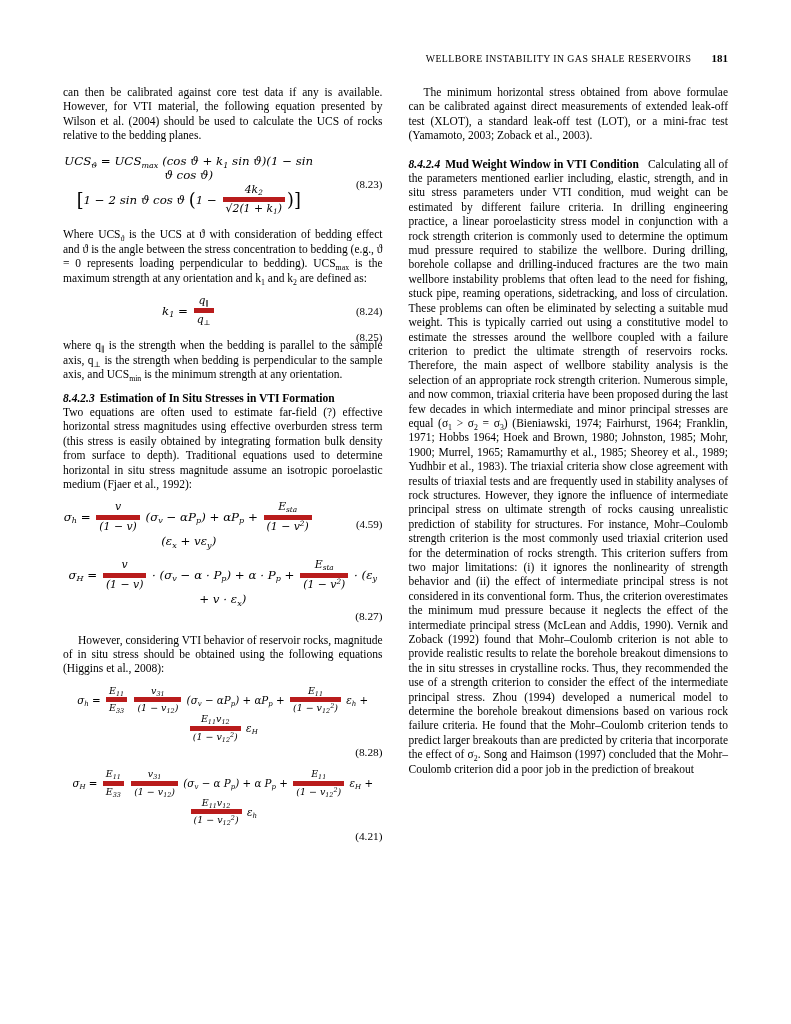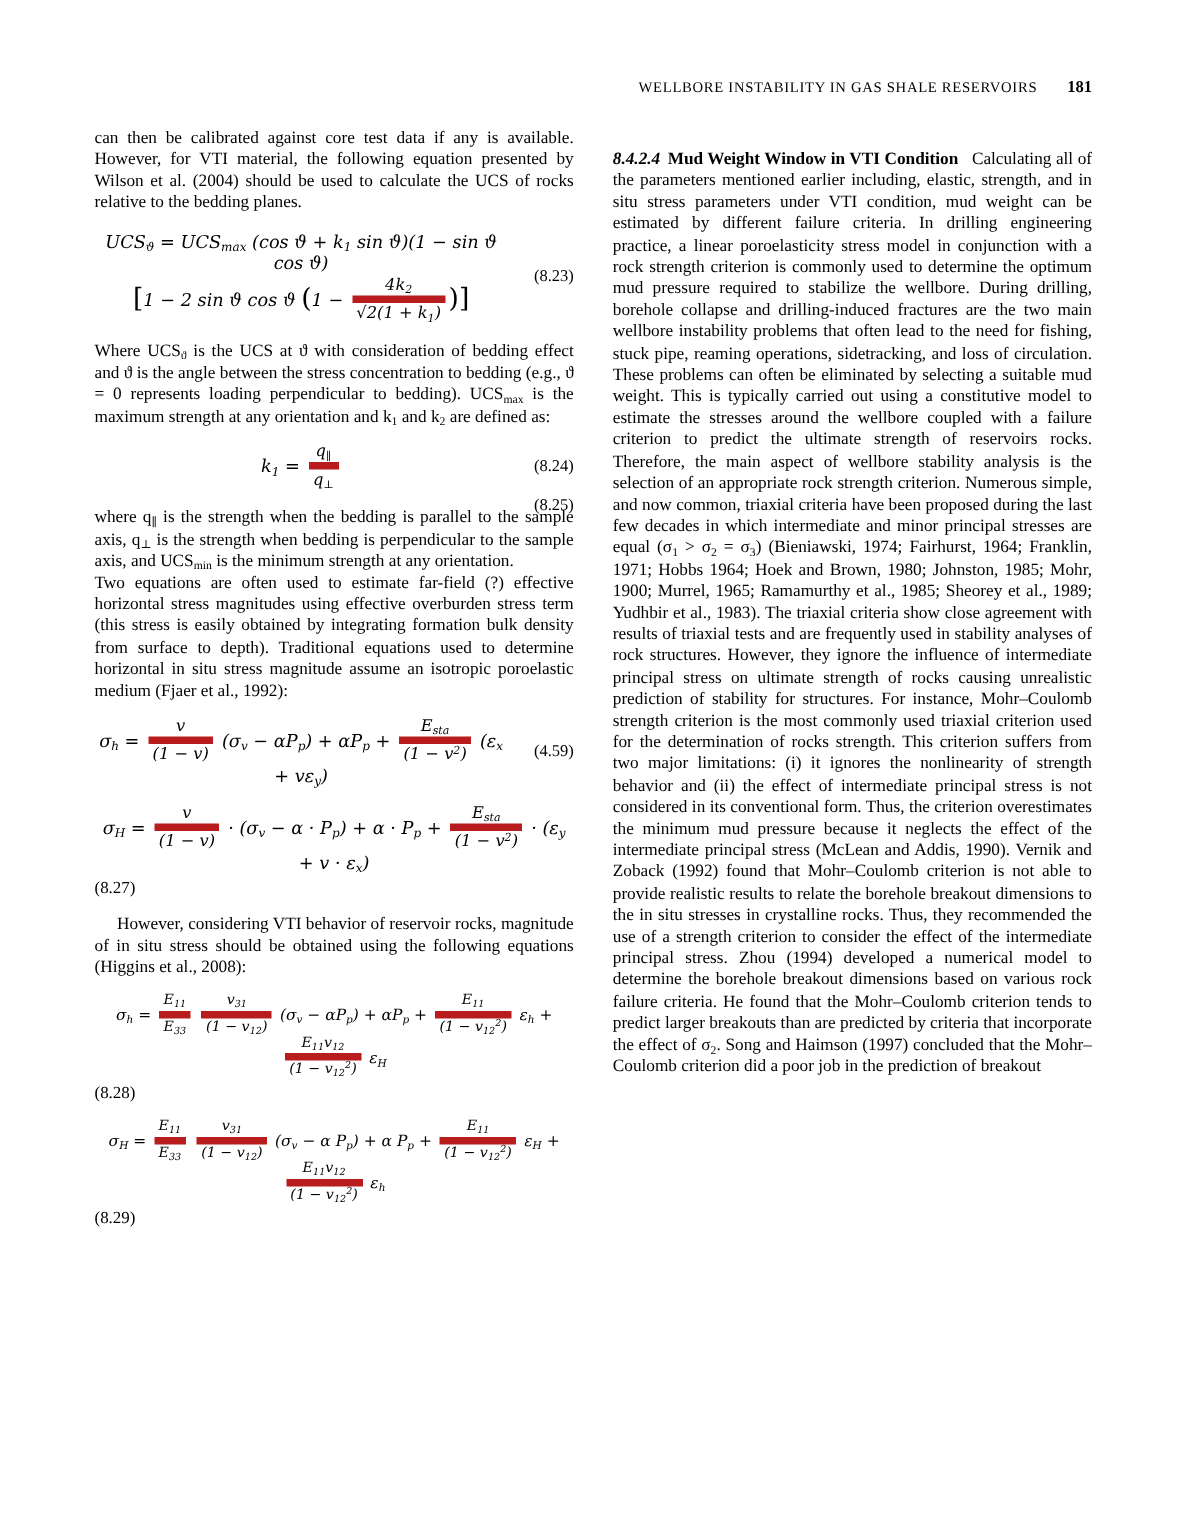--- a/index.html
+++ b/index.html
@@ -15,25 +15,25 @@
   p { margin: 0; }
   .indent { text-indent: 15px; }
   .heading { margin-top: 9px; }
   .heading-runin { margin-top: 14px; }
   .h-num { font-weight: 700; font-style: italic; margin-right: 5px; }
   .h-title { font-weight: 700; margin-right: 6px; }
 
   
   .equation { position: relative; margin: 10px 0; font-family: "DejaVu Serif", serif; font-style: italic; font-size: 11.8px; line-height: 1.25; }
   .equation.eq-small { font-size: 10.3px; }
-  .eq-body { margin-right: 44px; }
+  .eq-body { margin-right: 68px; }
   .eq-body.full { margin-right: 0; }
   .eq-line { text-align: center; padding: 1px 0; }
   .eq-num { position: absolute; right: 0; top: 50%; transform: translateY(-50%); font-style: normal; font-family: "Liberation Serif", serif; font-size: 11px; }
-  .eq-num-below { font-style: normal; font-family: "Liberation Serif", serif; font-size: 11.3px; margin-top: 1px; }
+  .eq-num-below { text-align: right; font-style: normal; font-family: "Liberation Serif", serif; font-size: 11.3px; margin-top: 1px; }
 
   sub { font-size: 0.68em; vertical-align: -0.32em; line-height: 0; }
   sup { font-size: 0.68em; vertical-align: 0.48em; line-height: 0; }
 
   .frac { display: inline-block; vertical-align: middle; text-align: center; font-size: 0.92em; line-height: 1.12; margin: 0 2px; transform: translateY(-1px); }
   .frac .num { display: block; border-bottom: 5px solid #b91c1c; padding: 0 3px 1px 3px; }
   .frac .den { display: block; padding: 1px 3px 0 3px; }
   .big { font-size: 1.5em; font-style: normal; vertical-align: middle; line-height: 1; }
 </style>
 </head>
@@ -65,20 +65,23 @@
             <div class="eq-line">k<sub>1</sub> = <span class="frac"><span class="num">q<sub>∥</sub></span><span class="den">q<sub>⊥</sub></span></span></div>
           </div>
           <span class="eq-num">(8.24)</span>
         </div>
       <div class="equation">
           <span class="eq-num">(8.25)</span>
         </div>
 
       <p class="para">where q<sub>∥</sub> is the strength when the bedding is parallel to the sample axis, q<sub>⊥</sub> is the strength when bedding is perpendicular to the sample axis, and UCS<sub>min</sub> is the minimum strength at any orientation.</p>
 
+      <p class="heading">
+        <span class="h-num">8.4.2.3</span><span class="h-title">Estimation of In Situ Stresses in VTI Formation</span>
+      </p>
 
       <p class="para">Two equations are often used to estimate far-field (?) effective horizontal stress magnitudes using effective overburden stress term (this stress is easily obtained by integrating formation bulk density from surface to depth). Traditional equations used to determine horizontal in situ stress magnitude assume an isotropic poroelastic medium (Fjaer et al., 1992):</p>
 
       <div class="equation">
           <div class="eq-body">
             <div class="eq-line">σ<sub>h</sub> = <span class="frac"><span class="num">v</span><span class="den">(1 − v)</span></span> (σ<sub>v</sub> − αP<sub>p</sub>) + αP<sub>p</sub> + <span class="frac"><span class="num">E<sub>sta</sub></span><span class="den">(1 − v<sup>2</sup>)</span></span> (ε<sub>x</sub> + vε<sub>y</sub>)</div>
           </div>
           <span class="eq-num">(4.59)</span>
         </div>
       <div class="equation">
@@ -93,25 +96,26 @@
       <div class="equation eq-small">
           <div class="eq-body full">
             <div class="eq-line">σ<sub>h</sub> = <span class="frac"><span class="num">E<sub>11</sub></span><span class="den">E<sub>33</sub></span></span> <span class="frac"><span class="num">v<sub>31</sub></span><span class="den">(1 − v<sub>12</sub>)</span></span> (σ<sub>v</sub> − αP<sub>p</sub>) + αP<sub>p</sub> + <span class="frac"><span class="num">E<sub>11</sub></span><span class="den">(1 − v<sub>12</sub><sup>2</sup>)</span></span> ε<sub>h</sub> + <span class="frac"><span class="num">E<sub>11</sub>v<sub>12</sub></span><span class="den">(1 − v<sub>12</sub><sup>2</sup>)</span></span> ε<sub>H</sub></div>
           </div>
           <div class="eq-num-below">(8.28)</div>
         </div>
       <div class="equation eq-small">
           <div class="eq-body full">
             <div class="eq-line">σ<sub>H</sub> = <span class="frac"><span class="num">E<sub>11</sub></span><span class="den">E<sub>33</sub></span></span> <span class="frac"><span class="num">v<sub>31</sub></span><span class="den">(1 − v<sub>12</sub>)</span></span> (σ<sub>v</sub> − α P<sub>p</sub>) + α P<sub>p</sub> + <span class="frac"><span class="num">E<sub>11</sub></span><span class="den">(1 − v<sub>12</sub><sup>2</sup>)</span></span> ε<sub>H</sub> + <span class="frac"><span class="num">E<sub>11</sub>v<sub>12</sub></span><span class="den">(1 − v<sub>12</sub><sup>2</sup>)</span></span> ε<sub>h</sub></div>
           </div>
-          <div class="eq-num-below">(8.29)</div>
+          <div class="eq-num-below">(4.21)</div>
         </div>
     </section>
 
     <section class="col">
+      <p class="para indent">The minimum horizontal stress obtained from above formulae can be calibrated against direct measurements of extended leak-off test (XLOT), a standard leak-off test (LOT), or a mini-frac test (Yamamoto, 2003; Zoback et al., 2003).</p>
 
       <p class="para heading-runin">
         <span class="h-num">8.4.2.4</span><span class="h-title">Mud Weight Window in VTI Condition</span> <span>Calculating all of the parameters mentioned earlier including, elastic, strength, and in situ stress parameters under VTI condition, mud weight can be estimated by different failure criteria. In drilling engineering practice, a linear poroelasticity stress model in conjunction with a rock strength criterion is commonly used to determine the optimum mud pressure required to stabilize the wellbore. During drilling, borehole collapse and drilling-induced fractures are the two main wellbore instability problems that often lead to the need for fishing, stuck pipe, reaming operations, sidetracking, and loss of circulation. These problems can often be eliminated by selecting a suitable mud weight. This is typically carried out using a constitutive model to estimate the stresses around the wellbore coupled with a failure criterion to predict the ultimate strength of reservoirs rocks. Therefore, the main aspect of wellbore stability analysis is the selection of an appropriate rock strength criterion. Numerous simple, and now common, triaxial criteria have been proposed during the last few decades in which intermediate and minor principal stresses are equal (σ<sub>1</sub> &gt; σ<sub>2</sub> = σ<sub>3</sub>) (Bieniawski, 1974; Fairhurst, 1964; Franklin, 1971; Hobbs 1964; Hoek and Brown, 1980; Johnston, 1985; Mohr, 1900; Murrel, 1965; Ramamurthy et al., 1985; Sheorey et al., 1989; Yudhbir et al., 1983). The triaxial criteria show close agreement with results of triaxial tests and are frequently used in stability analyses of rock structures. However, they ignore the influence of intermediate principal stress on ultimate strength of rocks causing unrealistic prediction of stability for structures. For instance, Mohr–Coulomb strength criterion is the most commonly used triaxial criterion used for the determination of rocks strength. This criterion suffers from two major limitations: (i) it ignores the nonlinearity of strength behavior and (ii) the effect of intermediate principal stress is not considered in its conventional form. Thus, the criterion overestimates the minimum mud pressure because it neglects the effect of the intermediate principal stress (McLean and Addis, 1990). Vernik and Zoback (1992) found that Mohr–Coulomb criterion is not able to provide realistic results to relate the borehole breakout dimensions to the in situ stresses in crystalline rocks. Thus, they recommended the use of a strength criterion to consider the effect of the intermediate principal stress. Zhou (1994) developed a numerical model to determine the borehole breakout dimensions based on various rock failure criteria. He found that the Mohr–Coulomb criterion tends to predict larger breakouts than are predicted by criteria that incorporate the effect of σ<sub>2</sub>. Song and Haimson (1997) concluded that the Mohr–Coulomb criterion did a poor job in the prediction of breakout</span>
       </p>
     </section>
 
   </div>
 </div>
 
 </body></html>

